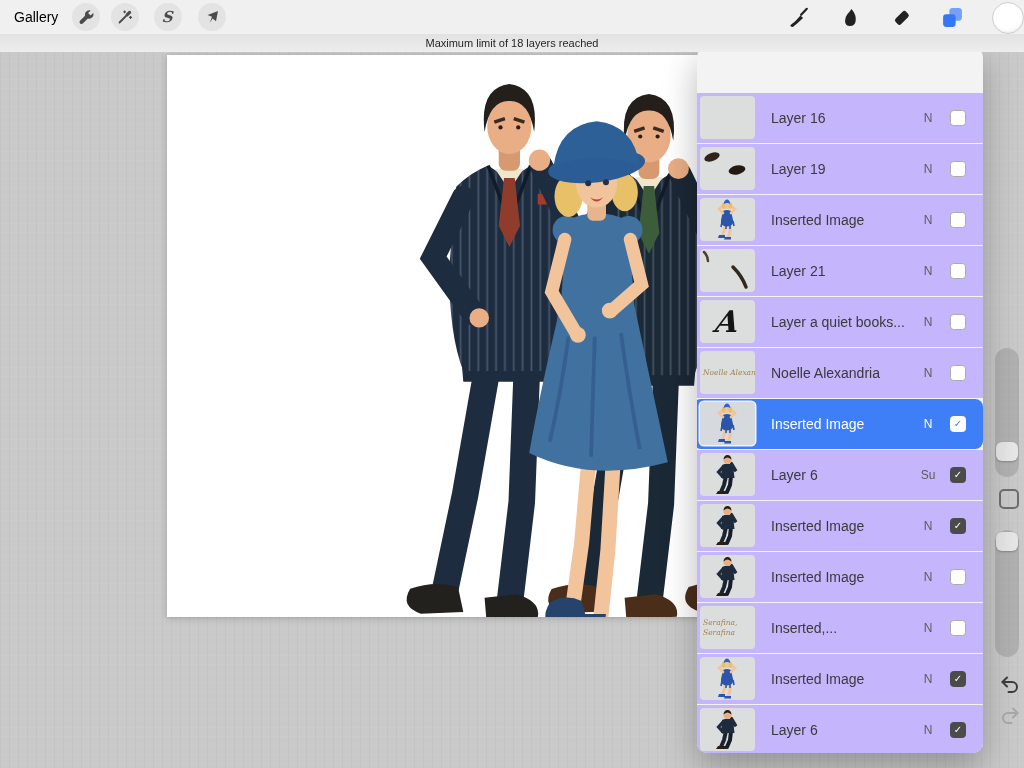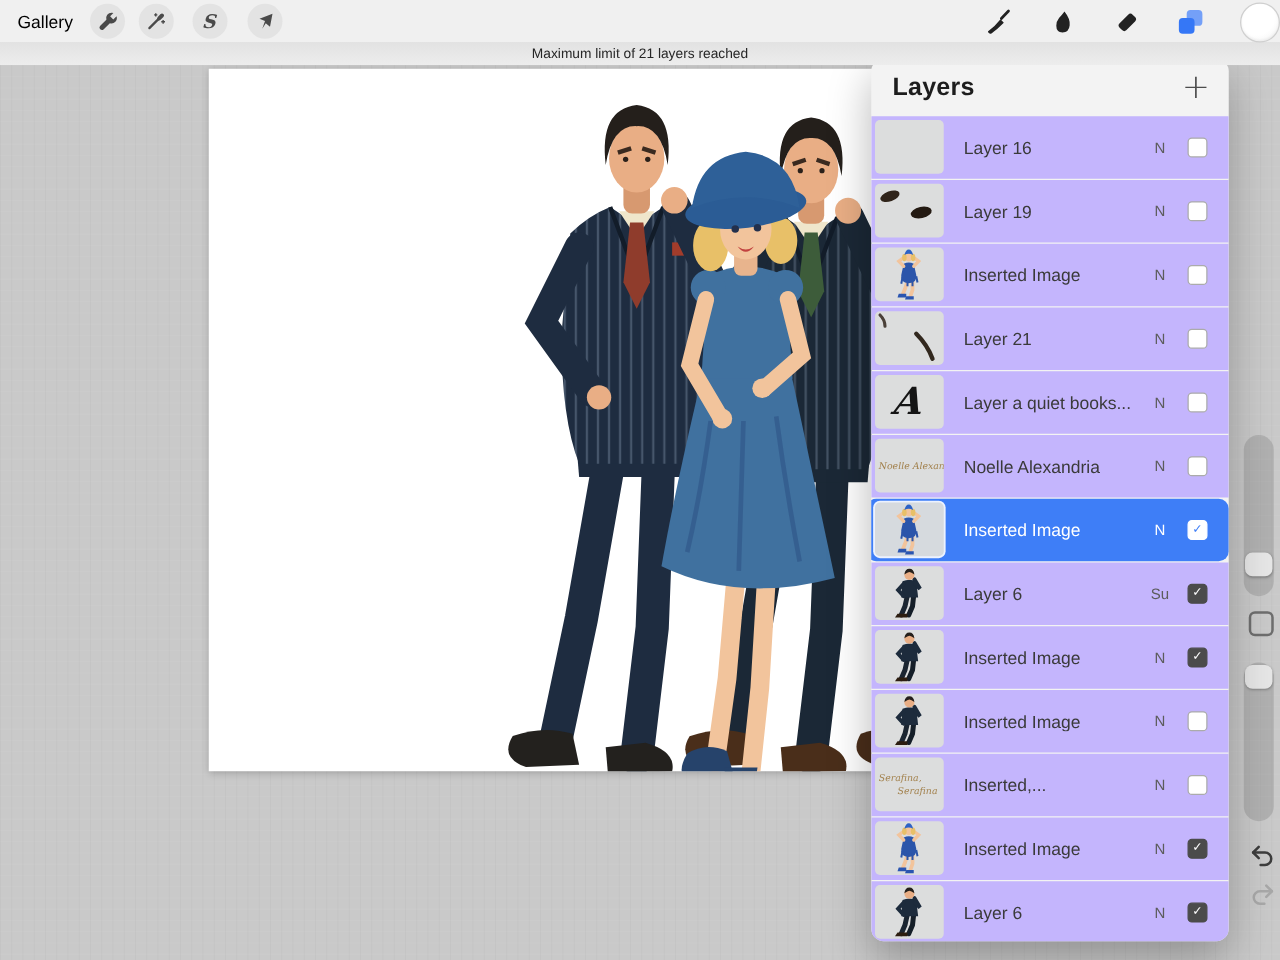--- a/index.html
+++ b/index.html
@@ -73,21 +73,21 @@
                 width:calc(100% + 4px);padding-left:7px;}
   .row.selected .row-label,.row.selected .blend{color:#fff;}
   .row.selected .cb{border-color:#fff;background:#fff;}
   .row.selected .cb.checked{background:#fff;color:#3e7ef7;}
   .row.selected .thumb{box-shadow:0 0 0 1.5px rgba(255,255,255,.9);background:#d6dade;}
   .thumb-letter{font:italic 600 30px "DejaVu Serif",serif;color:#141414;transform:skewX(-8deg);}
   .thumb-script{width:100%;height:100%;display:flex;flex-direction:column;justify-content:center;
                 padding:2px 3px;box-sizing:border-box;font:italic 7.5px "DejaVu Serif",serif;
                 color:#a3824e;line-height:1.35;}
   .thumb-script div{white-space:nowrap;}
-  .thumb-script div:nth-child(2){text-align:right;padding-right:2px;}
+  .thumb-script div:nth-child(2){padding-right:2px;}
 
   
   use.man-1{--tie:#8f3c2c;--pocket:#a23c2b;--shoe:#23211e;--suit:#1e2c40;}
   use.man-2,use.man-3{--tie:#3d5c3a;--shoe:#4a2e1a;--suit:#1b2836;}
 </style>
 </head>
 <body>
 
 <svg width="0" height="0" style="position:absolute" aria-hidden="true">
   <defs>
@@ -254,21 +254,21 @@
   </div>
   <div class="right-tool rt4">
     <svg width="23" height="23" viewBox="0 0 22 22">
       <rect x="8" y="2" width="12" height="12" rx="3" fill="#74a0f8"></rect>
       <rect x="2" y="8" width="12" height="12" rx="3" fill="#3577f6"></rect>
     </svg>
   </div>
   <div class="color-swatch"></div>
 </div>
 
-<div class="notif">Maximum limit of 21 layers reached</div>
+<div class="notif">Maximum limit of 18 layers reached</div>
 
 <div class="workspace"></div>
 
 <div class="canvas">
   <svg width="543" height="562" viewBox="0 0 543 562">
     <use href="#fig-man" class="man-1" transform="translate(60,22) scale(1.04)"></use>
     <use href="#fig-man" class="man-2" transform="translate(205,32) scale(1.02)"></use>
     <use href="#fig-man" class="man-3" transform="translate(342,30) scale(1.02)"></use>
     <use href="#fig-woman1" transform="translate(160,57)"></use>
     <use href="#fig-woman2" transform="translate(297,66) scale(1.03)"></use>
@@ -289,24 +289,20 @@
 </div>
 <div class="redo-btn">
   <svg width="22" height="22" viewBox="0 0 22 22">
     <path d="M14 3.5 L18.5 8 L14 12.5" fill="none" stroke="#a8a8a8" stroke-width="2" stroke-linecap="round" stroke-linejoin="round"></path>
     <path d="M18.5 8 H9 a5 5 0 0 0 0 10 H12.5" fill="none" stroke="#a8a8a8" stroke-width="2" stroke-linecap="round"></path>
   </svg>
 </div>
 
 <div class="panel-notch"></div>
 <div class="panel">
-  <div class="panel-head">
-    <span class="panel-title">Layers</span>
-    <span class="add-btn">+</span>
-  </div>
   <div class="rows">
   <div class="row">
     <div class="thumb"></div>
     <div class="row-label">Layer 16</div>
     <div class="blend">N</div>
     <div class="cb">✓</div>
   </div>
 
   <div class="row">
     <div class="thumb">

